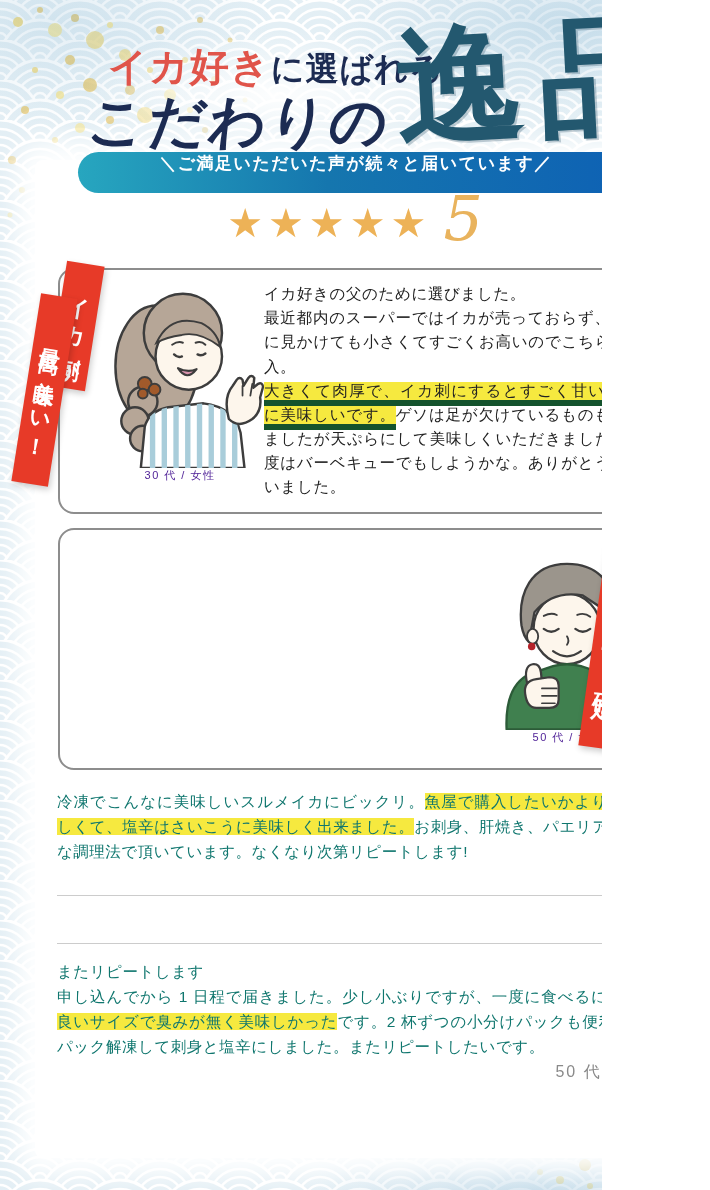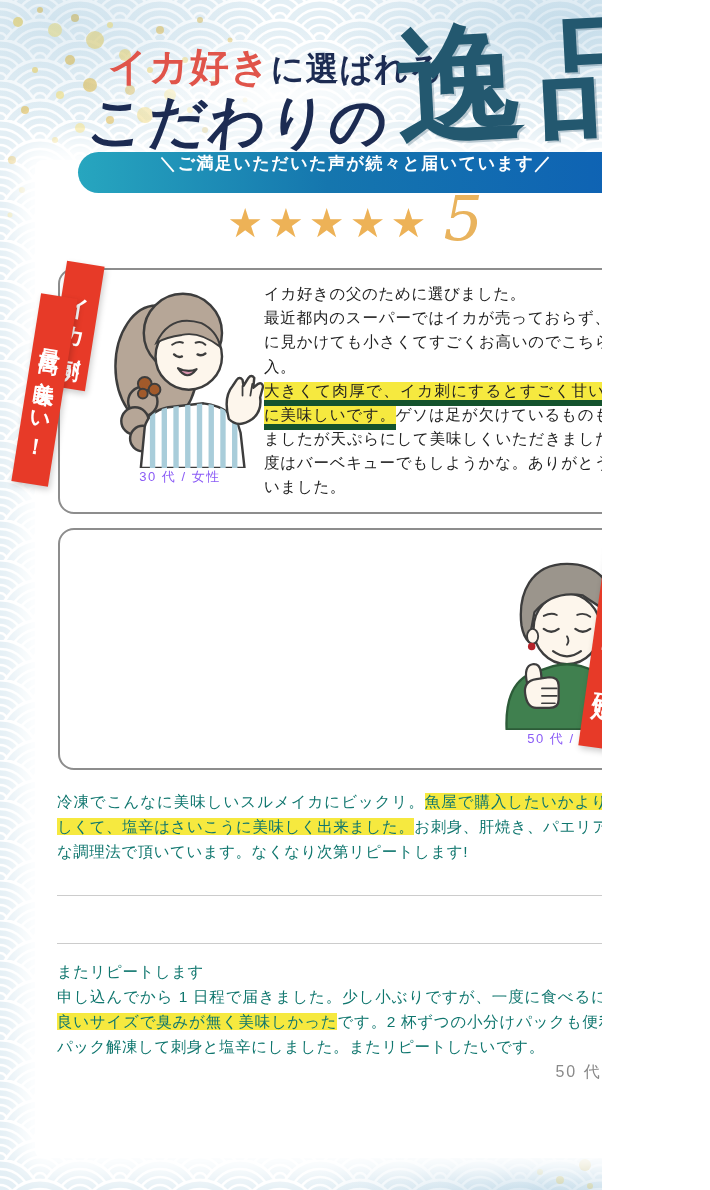--- a/index.html
+++ b/index.html
@@ -40,21 +40,21 @@
     font-style:italic;line-height:1;margin-top:-8px;}
 
   
   .card{position:absolute;background:#fff;border:2px solid #8d8d8d;border-radius:16px;z-index:3;}
   #card1{left:58px;top:268px;width:590px;height:242px;}
   #card2{left:58px;top:528px;width:590px;height:238px;}
   .card-text{position:absolute;font-size:15.5px;line-height:1.56;letter-spacing:.6px;color:#222;
     text-align:justify;white-space:pre-line;margin:0;}
   #card1 .card-text{left:204px;top:12px;width:380px;}
   #card2 .card-text{left:22px;top:14px;width:404px;}
-  .persona{position:absolute;font-size:13px;color:#8b5cf6;letter-spacing:1.5px;text-align:center;}
+  .persona{position:absolute;font-size:11px;color:#4c1d95;letter-spacing:1.5px;text-align:center;}
   #card1 .persona{left:28px;top:198px;width:184px;}
   #card2 .persona{left:416px;top:200px;width:184px;}
   .illus{position:absolute;}
   #card1 .illus{left:30px;top:12px;}
   #card2 .illus{left:428px;top:22px;}
 
   
   .ribbon{position:absolute;z-index:5;background:#e73a28;color:#fff;writing-mode:vertical-rl;
     text-orientation:mixed;font-weight:700;display:flex;align-items:center;justify-content:center;
     box-shadow:2px 3px 6px rgba(0,0,0,.2);letter-spacing:3px;}

